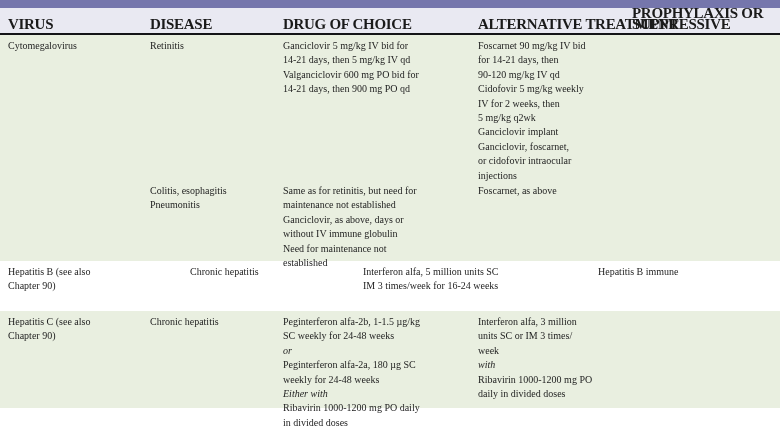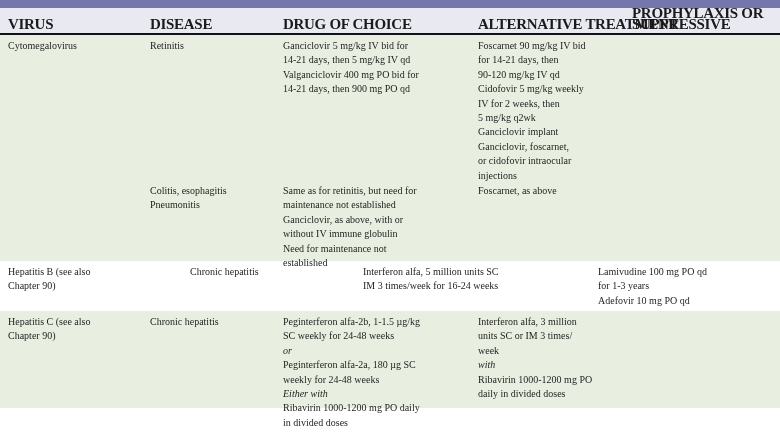--- a/index.html
+++ b/index.html
@@ -70,21 +70,21 @@
   <div class="row-cmv grid-cols">
     <div class="cell v-span">
         <div class="line">Cytomegalovirus</div>
       </div>
     <div class="cell">
         <div class="line">Retinitis</div>
       </div>
     <div class="cell">
         <div class="line">Ganciclovir 5 mg/kg IV bid for</div>
         <div class="line">14-21 days, then 5 mg/kg IV qd</div>
-        <div class="line">Valganciclovir 400 mg PO bid for</div>
+        <div class="line">Valganciclovir 600 mg PO bid for</div>
         <div class="line">14-21 days, then 900 mg PO qd</div>
       </div>
     <div class="cell">
         <div class="line">Foscarnet 90 mg/kg IV bid</div>
         <div class="line">for 14-21 days, then</div>
         <div class="line">90-120 mg/kg IV qd</div>
         <div class="line">Cidofovir 5 mg/kg weekly</div>
         <div class="line">IV for 2 weeks, then</div>
         <div class="line">5 mg/kg q2wk</div>
         <div class="line">Ganciclovir implant</div>
@@ -93,21 +93,21 @@
         <div class="line">injections</div>
       </div>
     <div class="cell"></div>
     <div class="cell">
         <div class="line">Colitis, esophagitis</div>
         <div class="line">Pneumonitis</div>
       </div>
     <div class="cell">
         <div class="line">Same as for retinitis, but need for</div>
         <div class="line">maintenance not established</div>
-        <div class="line">Ganciclovir, as above, with or</div>
+        <div class="line">Ganciclovir, as above, days or</div>
         <div class="line">without IV immune globulin</div>
         <div class="line">Need for maintenance not</div>
         <div class="line">established</div>
       </div>
     <div class="cell">
         <div class="line">Foscarnet, as above</div>
       </div>
     <div class="cell"></div>
   </div>
 
@@ -115,25 +115,20 @@
     <div class="cell">
         <div class="line">Hepatitis B (see also</div>
         <div class="line">Chapter 90)</div>
       </div>
     <div class="cell">
         <div class="line">Chronic hepatitis</div>
       </div>
     <div class="cell">
         <div class="line">Interferon alfa, 5 million units SC</div>
         <div class="line">IM 3 times/week for 16-24 weeks</div>
-      </div>
-    <div class="cell">
-        <div class="line">Lamivudine 100 mg PO qd</div>
-        <div class="line">for 1-3 years</div>
-        <div class="line">Adefovir 10 mg PO qd</div>
       </div>
     <div class="cell">
         <div class="line">Hepatitis B immune</div>
       </div>
   </div>
 
   <div class="row-hepc grid-cols">
     <div class="cell">
         <div class="line">Hepatitis C (see also</div>
         <div class="line">Chapter 90)</div>

